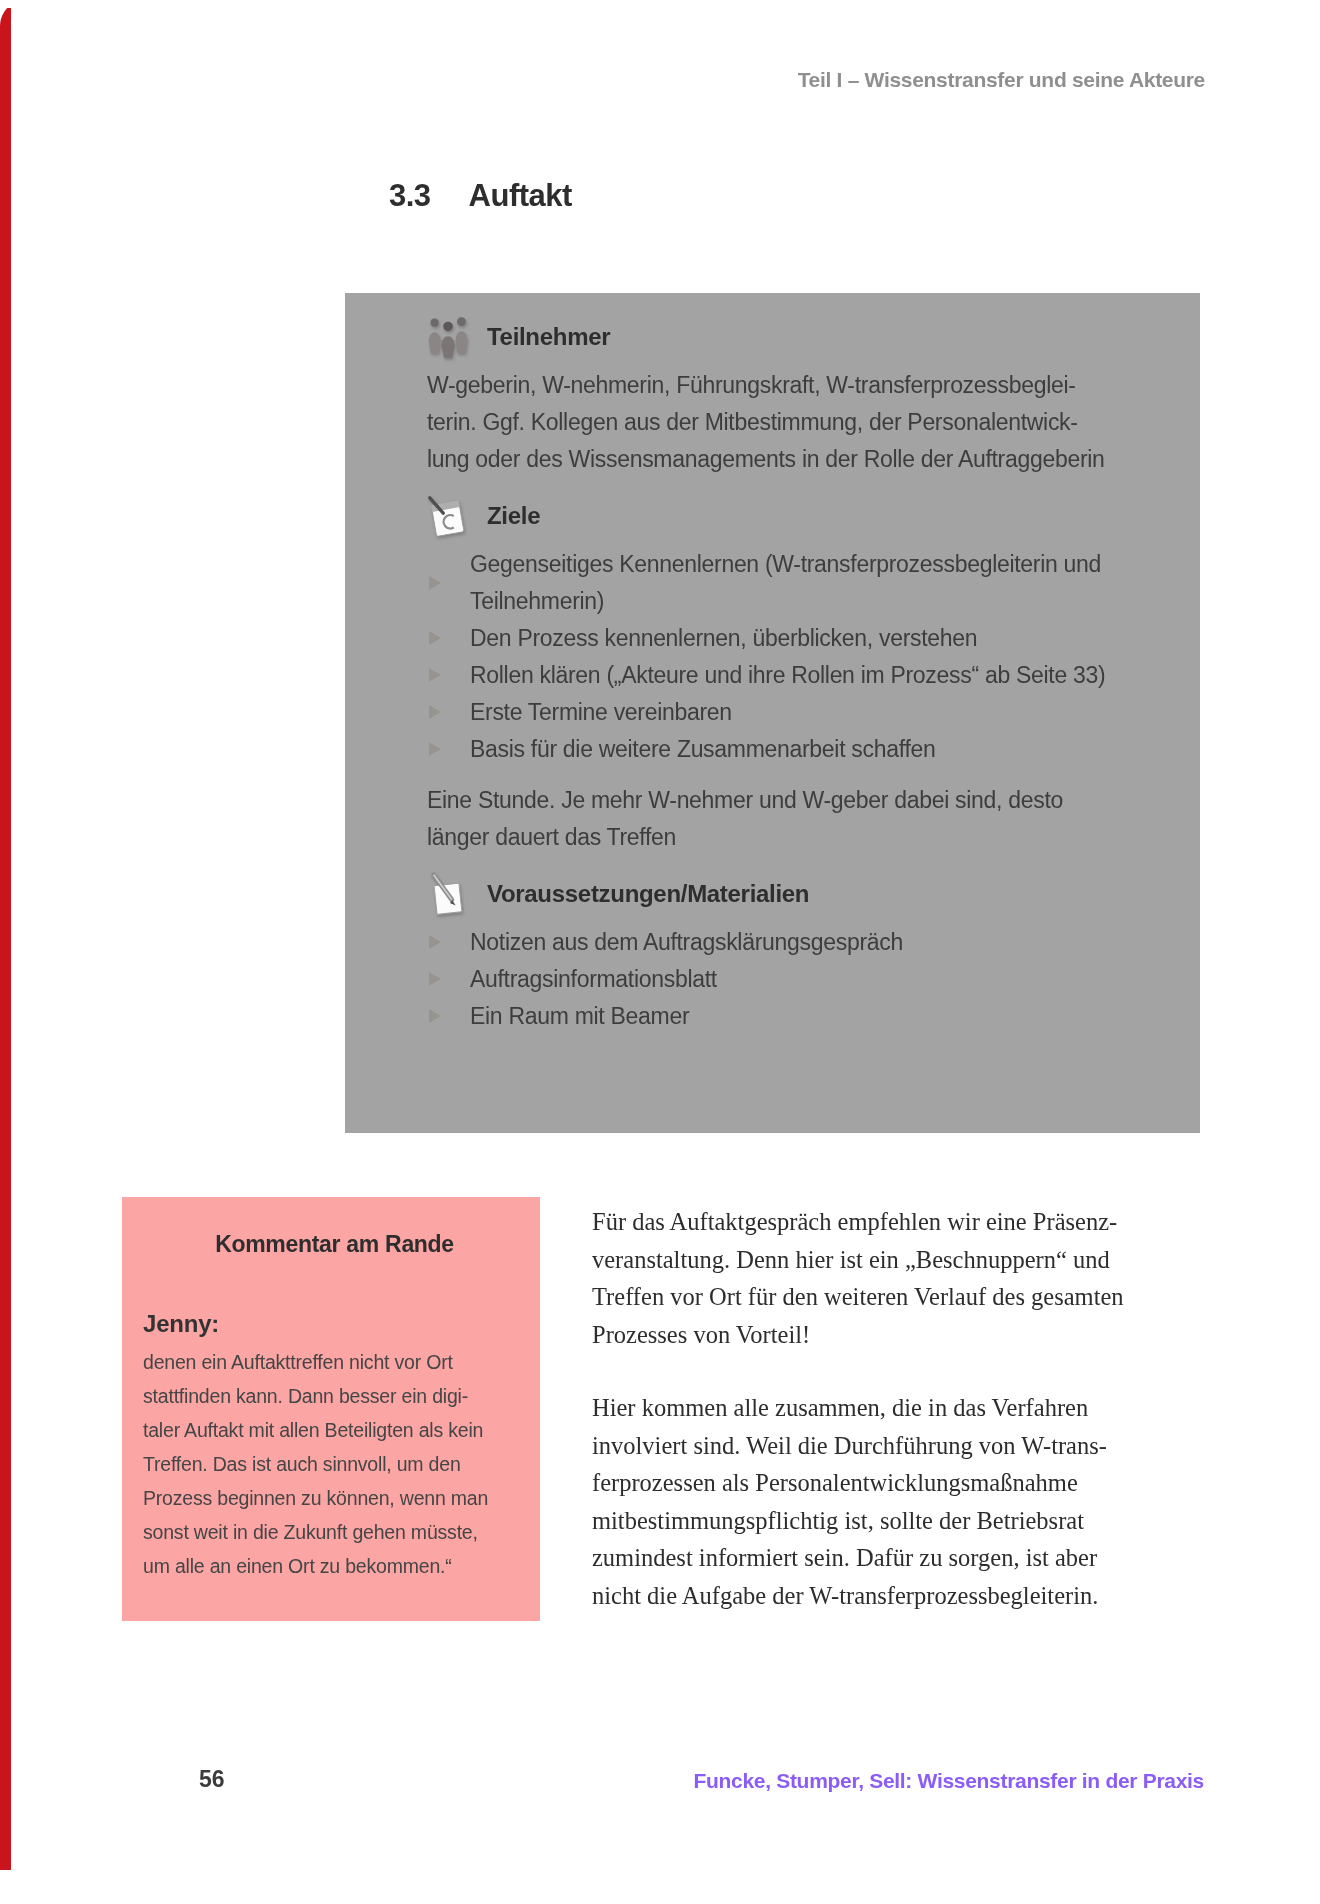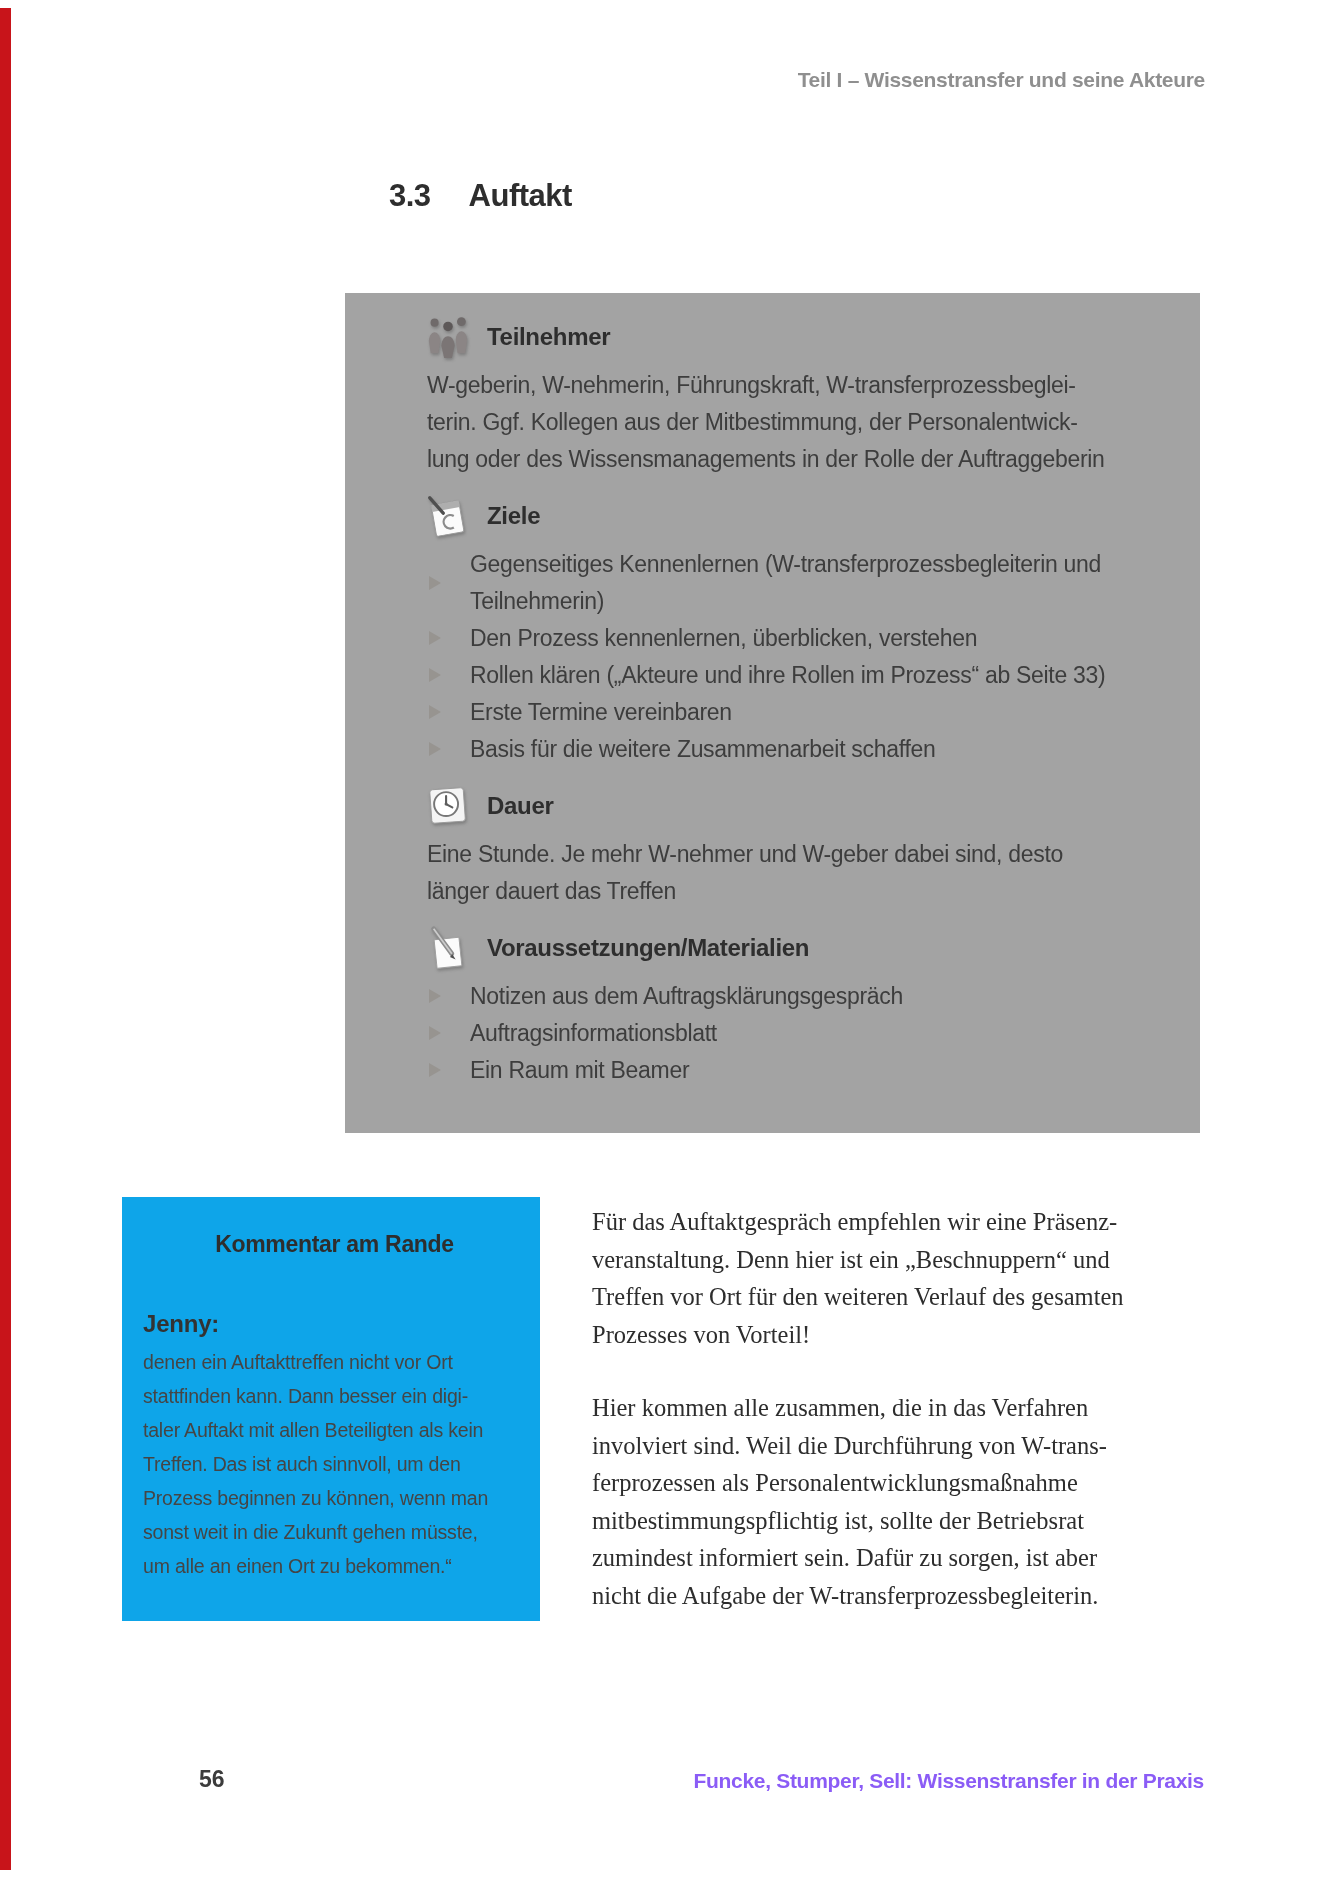--- a/index.html
+++ b/index.html
@@ -1,18 +1,18 @@
 <!DOCTYPE html>
 <html><head>
 <meta charset="utf-8">
 <style>
   html,body { margin:0; padding:0; background:#ffffff; }
   .page {
     position:relative; width:1320px; height:1904px; background:#ffffff;
-    font-family:"Liberation Sans", sans-serif; overflow:hidden;
+    font-family:"Liberation Sans", sans-serif; overflow:hidden;border-radius:26px;
   }
   .accent-bar { position:absolute; left:0; top:8px; width:11px; height:1862px; }
 
   .running-head {
     position:absolute; top:68px; right:115px;
     font-size:21px; font-weight:bold; letter-spacing:-0.3px; color:#8f8f8f;
   }
 
   .heading {
     position:absolute; top:178px; left:389px; display:flex; gap:38px;
@@ -123,31 +123,20 @@
         <div class="ib-bullet">
           <span class="ib-marker"></span>
           <span class="ib-bullet-text">Erste Termine vereinbaren</span>
         </div>
         <div class="ib-bullet">
           <span class="ib-marker"></span>
           <span class="ib-bullet-text">Basis für die weitere Zusammenarbeit schaffen</span>
         </div>
       </div>
       <div class="ib-section">
-        <div class="ib-header">
-          <span class="ib-icon">
-            <svg viewBox="0 0 48 48">
-              <rect x="6" y="6" width="35" height="35" rx="3" fill="#f4f4f4" stroke="#9a9a9a" transform="rotate(-4 23 23)"></rect>
-              <circle cx="22" cy="22" r="12.5" fill="#ffffff" stroke="#777777" stroke-width="2"></circle>
-              <path d="M22 13.5 L22 22 L28.5 25.5" stroke="#5e5e5e" stroke-width="2.2" fill="none" stroke-linecap="round"></path>
-              <circle cx="22" cy="22" r="1.6" fill="#5e5e5e"></circle>
-            </svg>
-          </span>
-          <span class="ib-title">Dauer</span>
-        </div>
         <div class="ib-line">Eine Stunde. Je mehr W-nehmer und W-geber dabei sind, desto</div>
         <div class="ib-line">länger dauert das Treffen</div>
       </div>
       <div class="ib-section">
         <div class="ib-header">
           <span class="ib-icon">
             <svg viewBox="0 0 48 48">
               <rect x="11" y="14" width="26" height="30" fill="#fbfbfb" stroke="#9f9f9f" transform="rotate(-6 24 29)"></rect>
               <path d="M9 4 L28 30" stroke="#8d8d8d" stroke-width="5" stroke-linecap="round"></path>
               <path d="M9 4 L28 30" stroke="#cccccc" stroke-width="1.8"></path>
@@ -164,21 +153,21 @@
           <span class="ib-marker"></span>
           <span class="ib-bullet-text">Auftragsinformationsblatt</span>
         </div>
         <div class="ib-bullet">
           <span class="ib-marker"></span>
           <span class="ib-bullet-text">Ein Raum mit Beamer</span>
         </div>
       </div>
     </div>
 
-  <aside class="comment-box" style="background: #0ea5e9;">
+  <aside class="comment-box" style="background: #fca5a5;">
     <div class="comment-title">Kommentar am Rande</div>
     <div class="comment-speaker">Jenny:</div>
     <div class="comment-quote" id="comment-quote">
         <div class="cq-line">denen ein Auftakttreffen nicht vor Ort</div>
         <div class="cq-line">stattfinden kann. Dann besser ein digi-</div>
         <div class="cq-line">taler Auftakt mit allen Beteiligten als kein</div>
         <div class="cq-line">Treffen. Das ist auch sinnvoll, um den</div>
         <div class="cq-line">Prozess beginnen zu können, wenn man</div>
         <div class="cq-line">sonst weit in die Zukunft gehen müsste,</div>
         <div class="cq-line">um alle an einen Ort zu bekommen.“</div>

